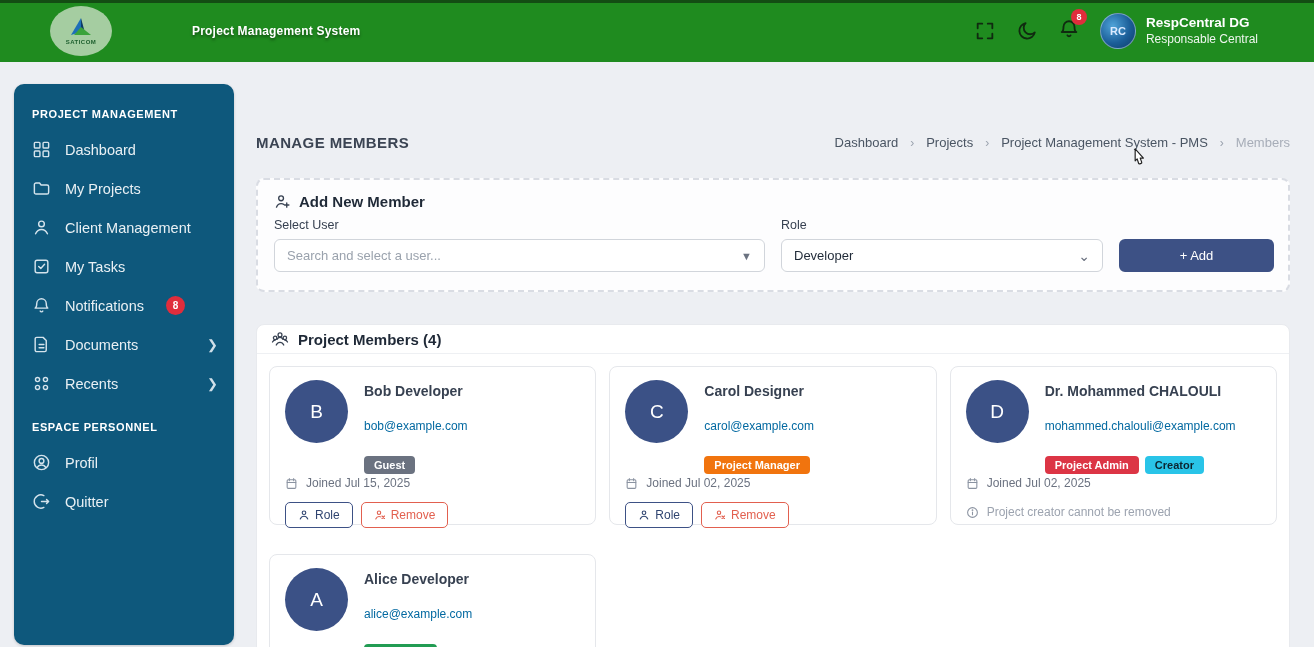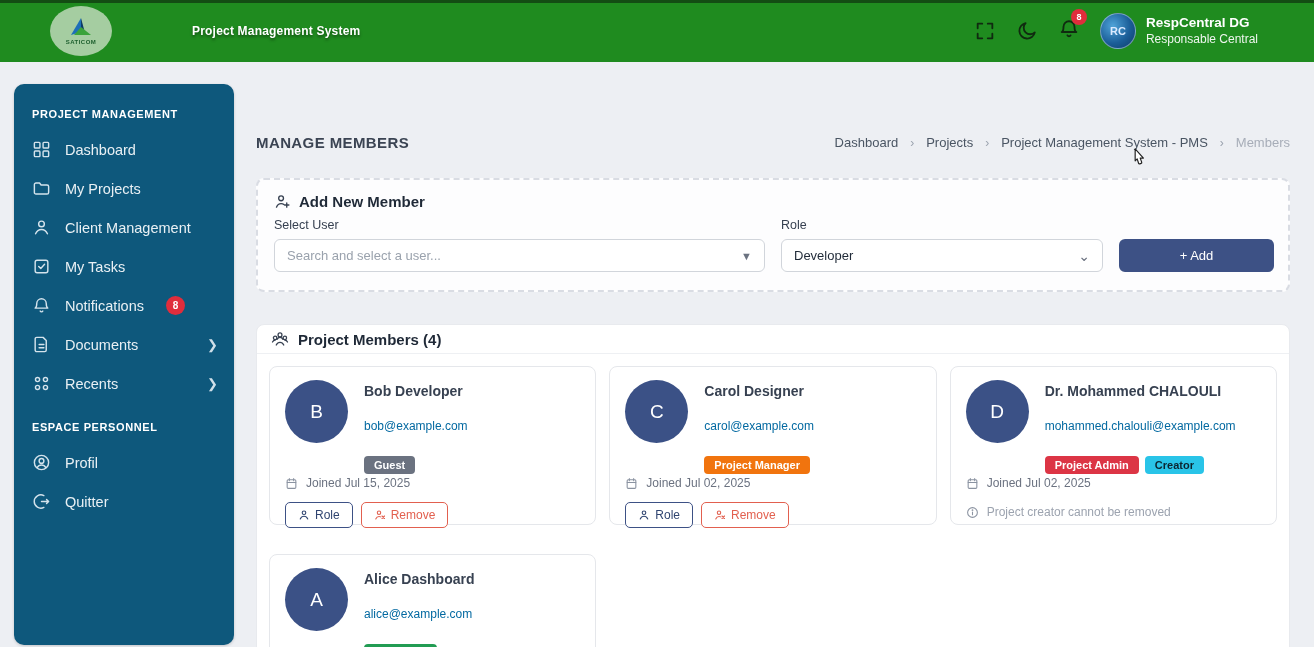--- a/index.html
+++ b/index.html
@@ -410,21 +410,21 @@
                 <use href="#i-info"></use>
               </svg>
             <span>Project creator cannot be removed</span>
           </div>
         </div>
 
         <div class="card">
           <div class="card-top">
             <div class="avatar">A</div>
             <div class="card-info">
-              <span class="m-name">Alice Dashboard</span>
+              <span class="m-name">Alice Developer</span>
               <span class="m-email">alice@example.com</span>
               <div class="badge-row">
                 <span class="badge green">Developer</span>
               </div>
             </div>
           </div>
         </div>
 
       </div>
     </section>

